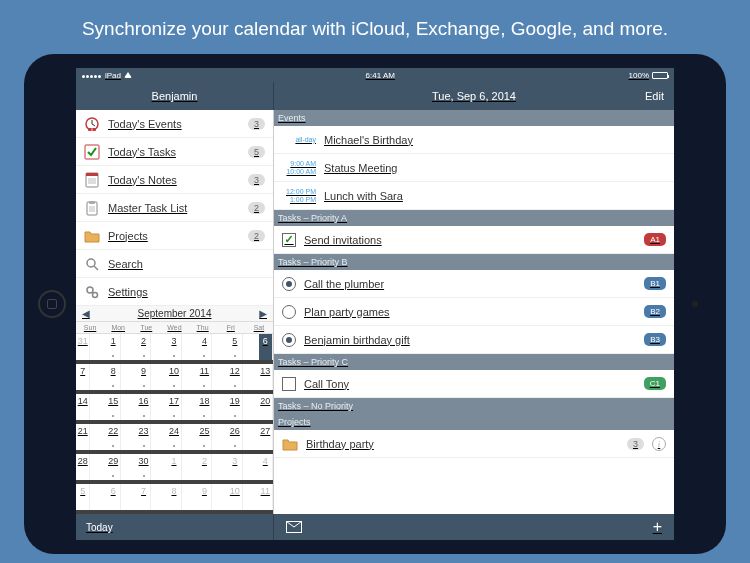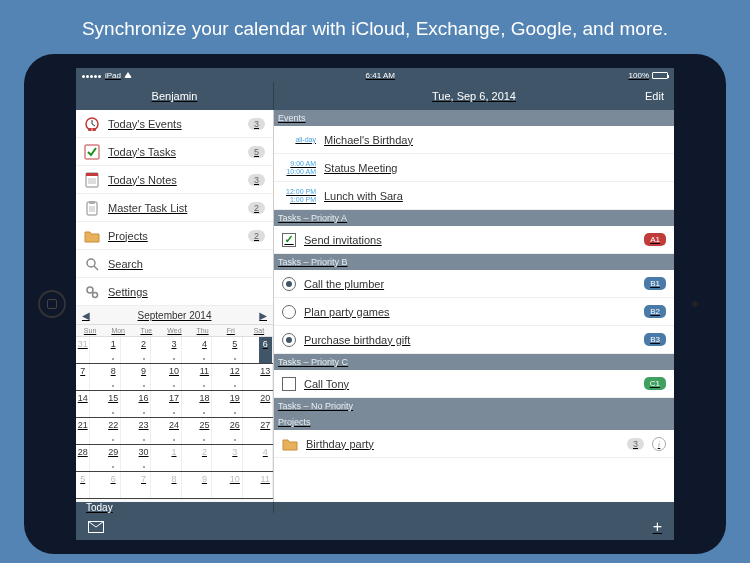--- a/index.html
+++ b/index.html
@@ -27,40 +27,40 @@
 .menu-item { display: flex; align-items: center; height: 28px; padding: 0 8px; border-bottom: 1px solid #eee; gap: 8px; }
 .menu-item .label { flex: 1; font-size: 11px; color: #333; }
 .badge { background: #ddd; color: #666; border-radius: 7px; padding: 1px 6px; font-size: 9px; min-width: 16px; text-align: center; }
 .icon { width: 16px; height: 16px; display: flex; align-items: center; justify-content: center; }
 .cal-nav { display: flex; align-items: center; justify-content: space-between; height: 18px; padding: 0 6px; background: #f7f7f7; }
 .cal-arrow { color: #405568; font-size: 10px; }
 .cal-title { font-size: 10px; color: #333; }
 .dow { display: flex; background: #f7f7f7; border-top: 1px solid #ddd; border-bottom: 1px solid #ddd; }
 .dow div { flex: 1; text-align: center; font-size: 7px; color: #888; padding: 2px 0; }
 .cal-grid { background: #fff; }
-.cal-row { display: flex; border-bottom: 1px solid #404040; gap: 16px; }
+.cal-row { display: flex; border-bottom: 4px solid #404040; gap: 16px; }
 .cal-cell { flex: 1; height: 26px; border-right: 1px solid #eee; text-align: center; font-size: 9px; padding-top: 2px; position: relative; color: #333; }
 .cal-cell.other { color: #bbb; }
 .cal-cell.sel { background: #405568; color: #fff; }
 .cal-cell .dot { position: absolute; bottom: 3px; left: 50%; transform: translateX(-50%); width: 2px; height: 2px; background: #888; border-radius: 50%; }
 .main { flex: 1; background: #fff; overflow-y: auto; }
 .section-hdr { background: #7a8a99; color: #e8edf1; font-size: 9px; padding: 3px 4px; }
 .row { display: flex; align-items: center; height: 28px; padding: 0 8px; border-bottom: 1px solid #eee; gap: 8px; }
 .time-col { width: 34px; text-align: right; font-size: 7px; color: #4aa3df; line-height: 1.1; }
 .row-title { flex: 1; font-size: 11px; color: #333; }
 .chk { width: 14px; height: 14px; border: 1px solid #666; display: flex; align-items: center; justify-content: center; }
 .chk.checked::after { content: '✓'; color: #1a8f1a; font-size: 11px; font-weight: bold; }
 .chk.radio { border-radius: 50%; }
 .chk.radio.filled::after { content: ''; width: 6px; height: 6px; background: #405568; border-radius: 50%; }
 .pbadge { color: #fff; font-size: 8px; padding: 2px 6px; border-radius: 5px; }
 .pA { background: #c23b3b; }
 .pB { background: #4a7aa8; }
 .pC { background: #3fa05f; }
 .info-icon { width: 14px; height: 14px; border: 1px solid #aaa; border-radius: 50%; color: #aaa; font-size: 9px; display: flex; align-items: center; justify-content: center; font-style: italic; font-family: Georgia, serif; }
-.toolbar { display: flex; height: 38px; background: #405568; flex-direction: column; }
+.toolbar { display: flex; height: 26px; background: #405568; }
 .tb-left { width: 198px; display: flex; align-items: center; padding: 0 10px; color: #fff; font-size: 10px; border-right: 1px solid #2f3f4f; }
 .tb-right { flex: 1; display: flex; align-items: center; justify-content: space-between; padding: 0 12px; color: #fff; }
 svg { display: block; }
 </style>
 </head>
 <body>
 
 <div class="tagline">Synchronize your calendar with iCloud, Exchange, Google, and more.</div>
 
 <div class="ipad">
@@ -266,21 +266,21 @@
             <div class="row-title">Call the plumber</div>
             <span class="pbadge pB">B1</span>
           </div>
           <div class="row">
             <span class="chk radio"></span>
             <div class="row-title">Plan party games</div>
             <span class="pbadge pB">B2</span>
           </div>
           <div class="row">
             <span class="chk radio filled"></span>
-            <div class="row-title">Purchase birthday gift</div>
+            <div class="row-title">Benjamin birthday gift</div>
             <span class="pbadge pB">B3</span>
           </div>
           <div class="section-hdr">Tasks – Priority C</div>
           <div class="row">
             <span class="chk"></span>
             <div class="row-title">Call Tony</div>
             <span class="pbadge pC">C1</span>
           </div>
           <div class="section-hdr">Tasks – No Priority</div>
           <div class="section-hdr">Projects</div>

